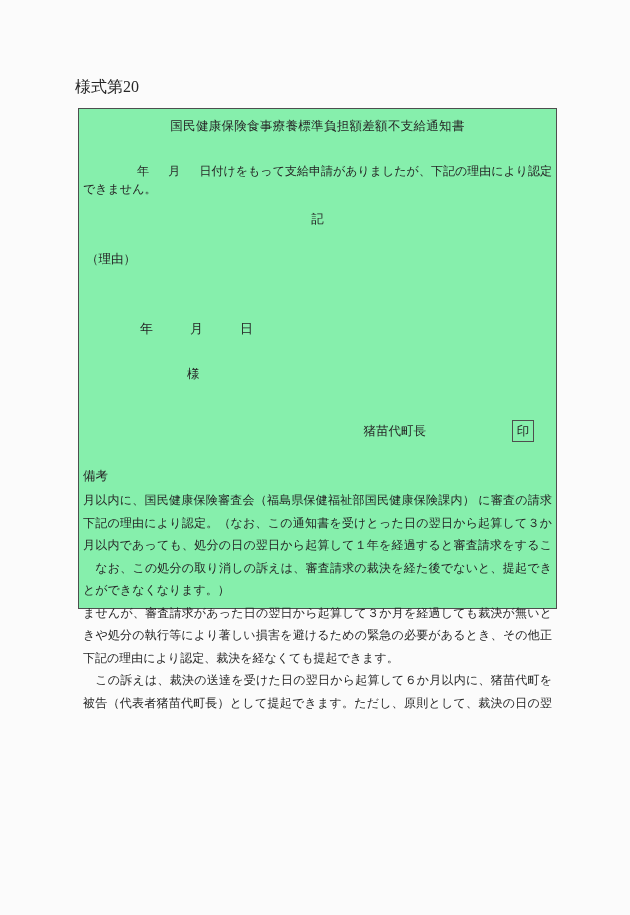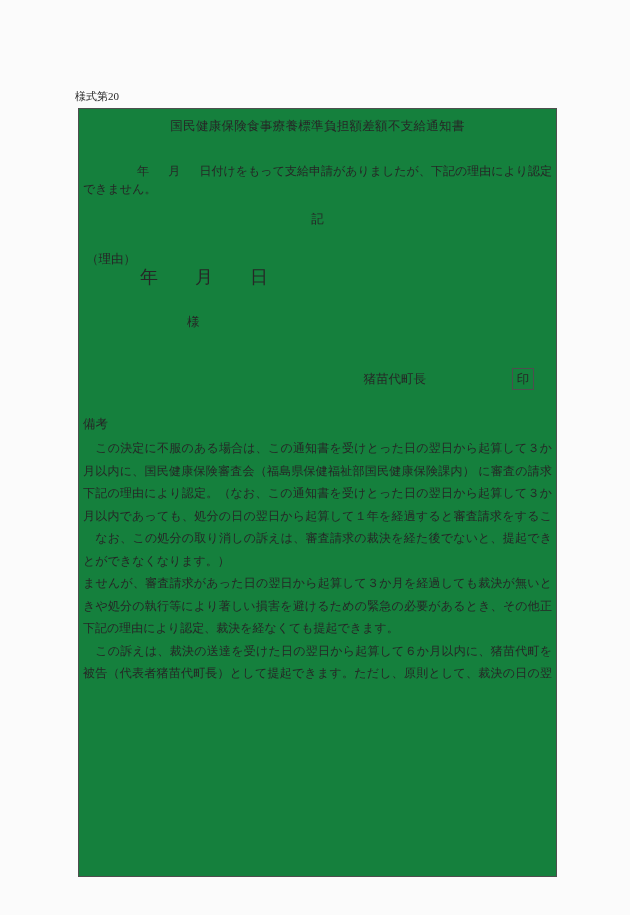--- a/index.html
+++ b/index.html
@@ -11,34 +11,34 @@
     height: 915px;
     position: relative;
     background: #fbfbfb;
     color: #262626;
     font-family: "Liberation Serif", "DejaVu Serif", serif;
     overflow: hidden;
   }
   .form-number {
     position: absolute;
     left: 75px;
-    top: 87px;
-    font-size: 11px;
+    top: 78px;
+    font-size: 16px;
     line-height: 18px;
   }
   .doc-box {
     position: absolute;
     left: 78px;
     top: 108px;
     width: 479px;
-    height: 769px;
+    height: 501px;
     border: 1px solid #4e4e4e;
     box-sizing: border-box;
     padding: 0 4px;
-    background: #15803d;
+    background: #86efac;
   }
   .doc-title {
     margin-top: 8px;
     text-align: center;
     font-size: 12.5px;
     line-height: 18px;
     letter-spacing: 0.3px;
   }
   .intro {
     margin-top: 27px;
@@ -60,22 +60,23 @@
     font-size: 12.5px;
     line-height: 18px;
   }
   .reason {
     margin-top: 22px;
     padding-left: 3px;
     font-size: 12.5px;
     line-height: 18px;
   }
   .date-line {
+    margin-top: 52px;
     padding-left: 57px;
-    font-size: 18px;
+    font-size: 13px;
     line-height: 18px;
   }
   .date-line .dgap {
     margin-left: 37px;
   }
   .addressee {
     margin-top: 27px;
     padding-left: 104px;
     font-size: 12.5px;
     line-height: 18px;
@@ -149,21 +150,20 @@
     <div class="addressee">様</div>
 
     <div class="issuer-line">
       <span>猪苗代町長</span>
       <span class="seal-box">印</span>
     </div>
 
     <div class="remarks-heading">備考</div>
 
     <div class="remarks">
-      <div class="line">　この決定に不服のある場合は、この通知書を受けとった日の翌日から起算して３か</div>
       <div class="line">月以内に、国民健康保険審査会（福島県保健福祉部国民健康保険課内） に審査の請求</div>
       <div class="line">下記の理由により認定。（なお、この通知書を受けとった日の翌日から起算して３か</div>
       <div class="line">月以内であっても、処分の日の翌日から起算して１年を経過すると審査請求をするこ</div>
       <div class="line">　なお、この処分の取り消しの訴えは、審査請求の裁決を経た後でないと、提起でき</div>
       <div class="line end">とができなくなります。）</div>
       <div class="line">ませんが、審査請求があった日の翌日から起算して３か月を経過しても裁決が無いと</div>
       <div class="line">きや処分の執行等により著しい損害を避けるための緊急の必要があるとき、その他正</div>
       <div class="line end">下記の理由により認定、裁決を経なくても提起できます。</div>
       <div class="line">　この訴えは、裁決の送達を受けた日の翌日から起算して６か月以内に、猪苗代町を</div>
       <div class="line">被告（代表者猪苗代町長）として提起できます。ただし、原則として、裁決の日の翌</div>

